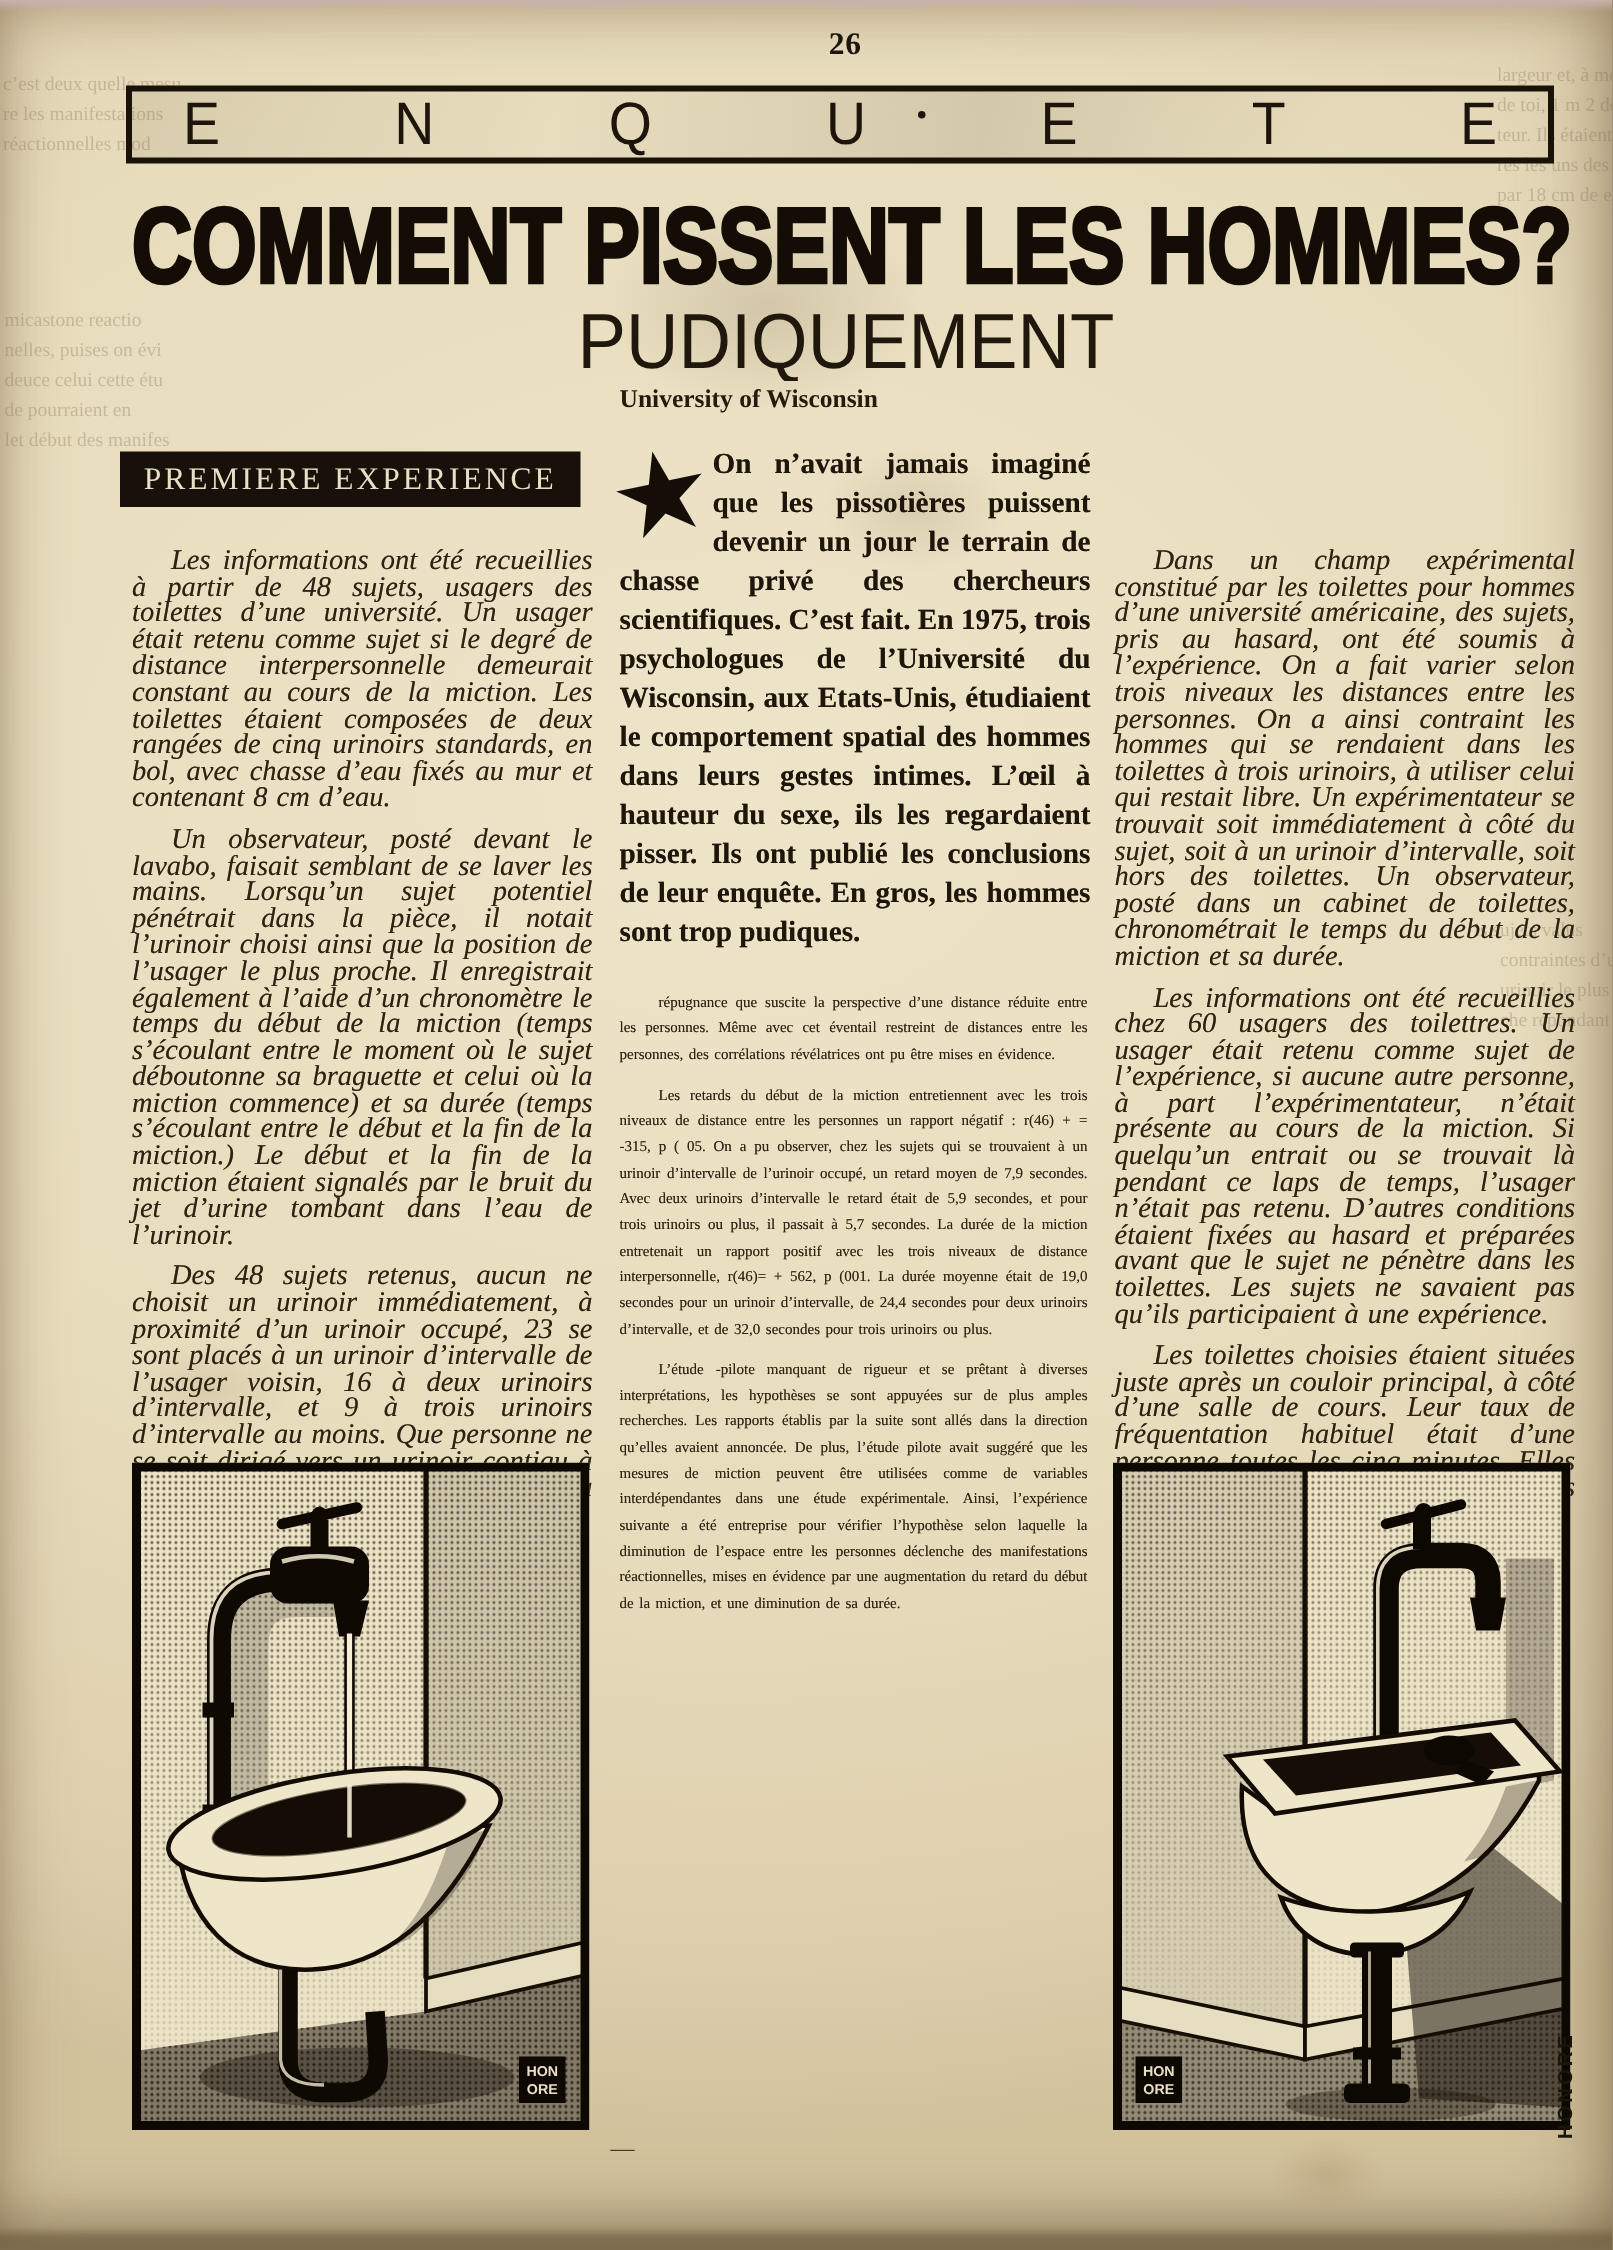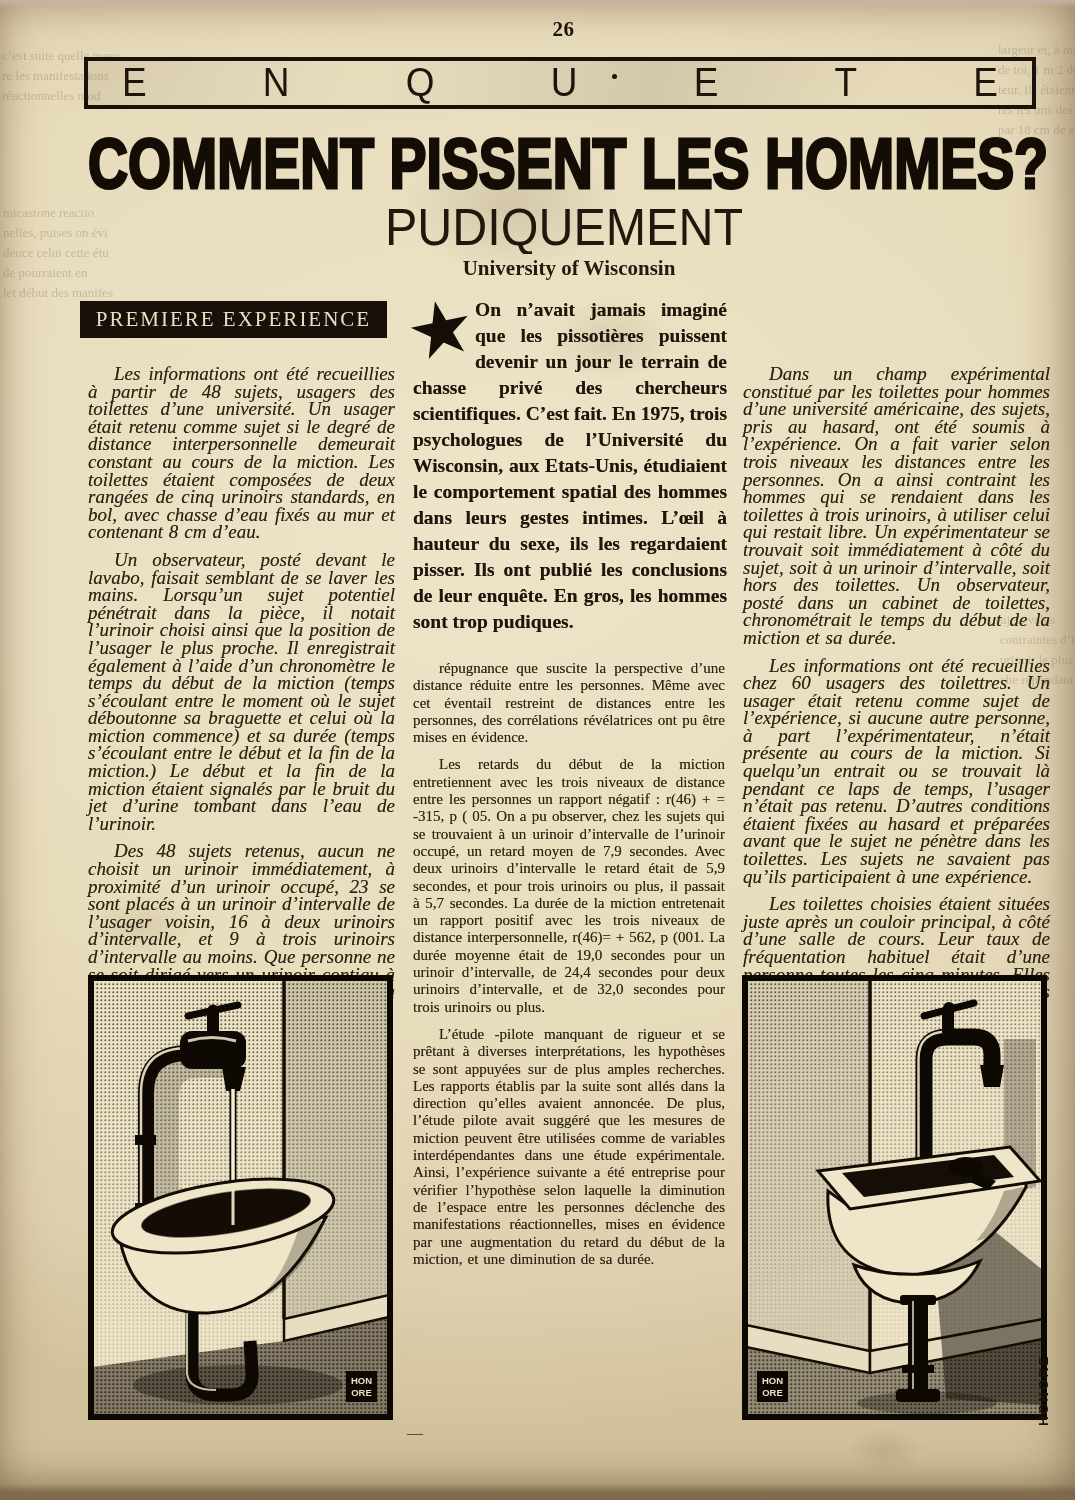--- a/index.html
+++ b/index.html
@@ -29,41 +29,41 @@
   .kicker-box{position:absolute;left:84px;top:57px;width:952px;height:52px;
     border:4px solid #191208;box-sizing:border-box;display:flex;align-items:center;
     justify-content:space-between;padding:0 34px;
     font-family:"Liberation Sans", sans-serif;font-size:37px;color:#1d150b;
     background:linear-gradient(100deg, rgba(90,75,55,.10), rgba(90,75,55,0) 30%, rgba(90,75,55,.14) 60%, rgba(90,75,55,0) 85%);}
   .kicker-box span{transform:scaleY(1.08);}
   .stray-dot{position:absolute;left:612px;top:74px;width:5px;height:5px;border-radius:50%;background:#1d150b;}
 
   .headline-svg{position:absolute;left:86px;top:124px;}
   .subtitle-svg{position:absolute;left:382px;top:196px;}
-  .dateline{position:absolute;left:413px;top:256px;width:312px;text-align:center;
-    font-size:21px;font-weight:bold;color:#241b0e;}
+  .dateline{position:absolute;left:413px;top:256px;width:312px;
+    font-size:17px;font-weight:bold;color:#241b0e;}
 
   .section-header{position:absolute;top:301px;height:37px;background:#171109;color:#ead fc6;
     color:#e9dfc6;display:flex;align-items:center;justify-content:center;
     font-size:21px;letter-spacing:2px;}
   .sh-left{left:80px;width:307px;}
   .sh-right{left:743px;width:295px;}
 
   .col{position:absolute;top:365px;font-size:19px;line-height:17.6px;text-align:justify;color:#2c2313;font-style:italic;}
   .col-left{left:88px;width:307px;}
   .col-right{left:743px;width:307px;}
   .body-p{margin:0 0 10px 0;text-indent:26px;word-spacing:1.2px;
     text-shadow:0 0 .4px rgba(46,37,19,.55);}
 
   .intro{position:absolute;left:413px;top:297px;width:314px;font-size:19.5px;line-height:26px;
     font-weight:bold;text-align:justify;color:#1e160a;text-shadow:0 0 .4px rgba(30,22,10,.6);}
   .star{float:left;width:62px;font-size:76px;line-height:58px;margin:4px 6px 0 -6px;
     transform:rotate(-12deg);color:#140e06;font-family:"DejaVu Sans", sans-serif;text-shadow:none;}
 
-  .mid-col{position:absolute;left:413px;top:660px;width:312px;font-size:15px;line-height:17.3px;
+  .mid-col{position:absolute;left:413px;top:660px;width:312px;font-size:10px;line-height:17.3px;
     text-align:justify;color:#2c2313;}
   .end-dash{position:absolute;left:407px;top:1424px;font-size:16px;color:#473a24;}
 
   .illus{position:absolute;top:975px;width:305px;height:445px;border-radius:21px;}
   .illus-left{left:88px;}
   .illus-right{left:742px;}
   .credit-vertical{position:absolute;left:1036px;top:1316px;height:110px;
     writing-mode:vertical-rl;transform:rotate(180deg);
     font-family:"Liberation Sans", sans-serif;font-weight:bold;font-size:13.5px;
     letter-spacing:2px;color:#1b140a;}
@@ -75,21 +75,21 @@
 <body>
 
 <div class="page">
   <div class="edge-top"></div>
   <div class="edge-bottom"></div>
   <div class="stain s1"></div>
   <div class="stain s2"></div>
   <div class="stain s3"></div>
   <div class="stain s4"></div>
 
-  <span class="ghost" style="left:2px;top:48px;">c’est suite quelle mesu</span>
+  <span class="ghost" style="left:2px;top:48px;">c’est deux quelle mesu</span>
   <span class="ghost" style="left:2px;top:68px;">re les manifestations</span>
   <span class="ghost" style="left:2px;top:88px;">réactionnelles mod</span>
   <span class="ghost" style="left:3px;top:205px;">micastone reactio</span>
   <span class="ghost" style="left:3px;top:225px;">nelles, puises on évi</span>
   <span class="ghost" style="left:3px;top:245px;">deuce celui cette étu</span>
   <span class="ghost" style="left:3px;top:265px;">de pourraient en</span>
   <span class="ghost" style="left:3px;top:285px;">let début des manifes</span>
   <span class="ghost" style="left:998px;top:42px;">largeur et, à mes</span>
   <span class="ghost" style="left:998px;top:62px;">de toi, 1 m 2 de toi</span>
   <span class="ghost" style="left:998px;top:82px;">teur. Ils étaient re</span>

